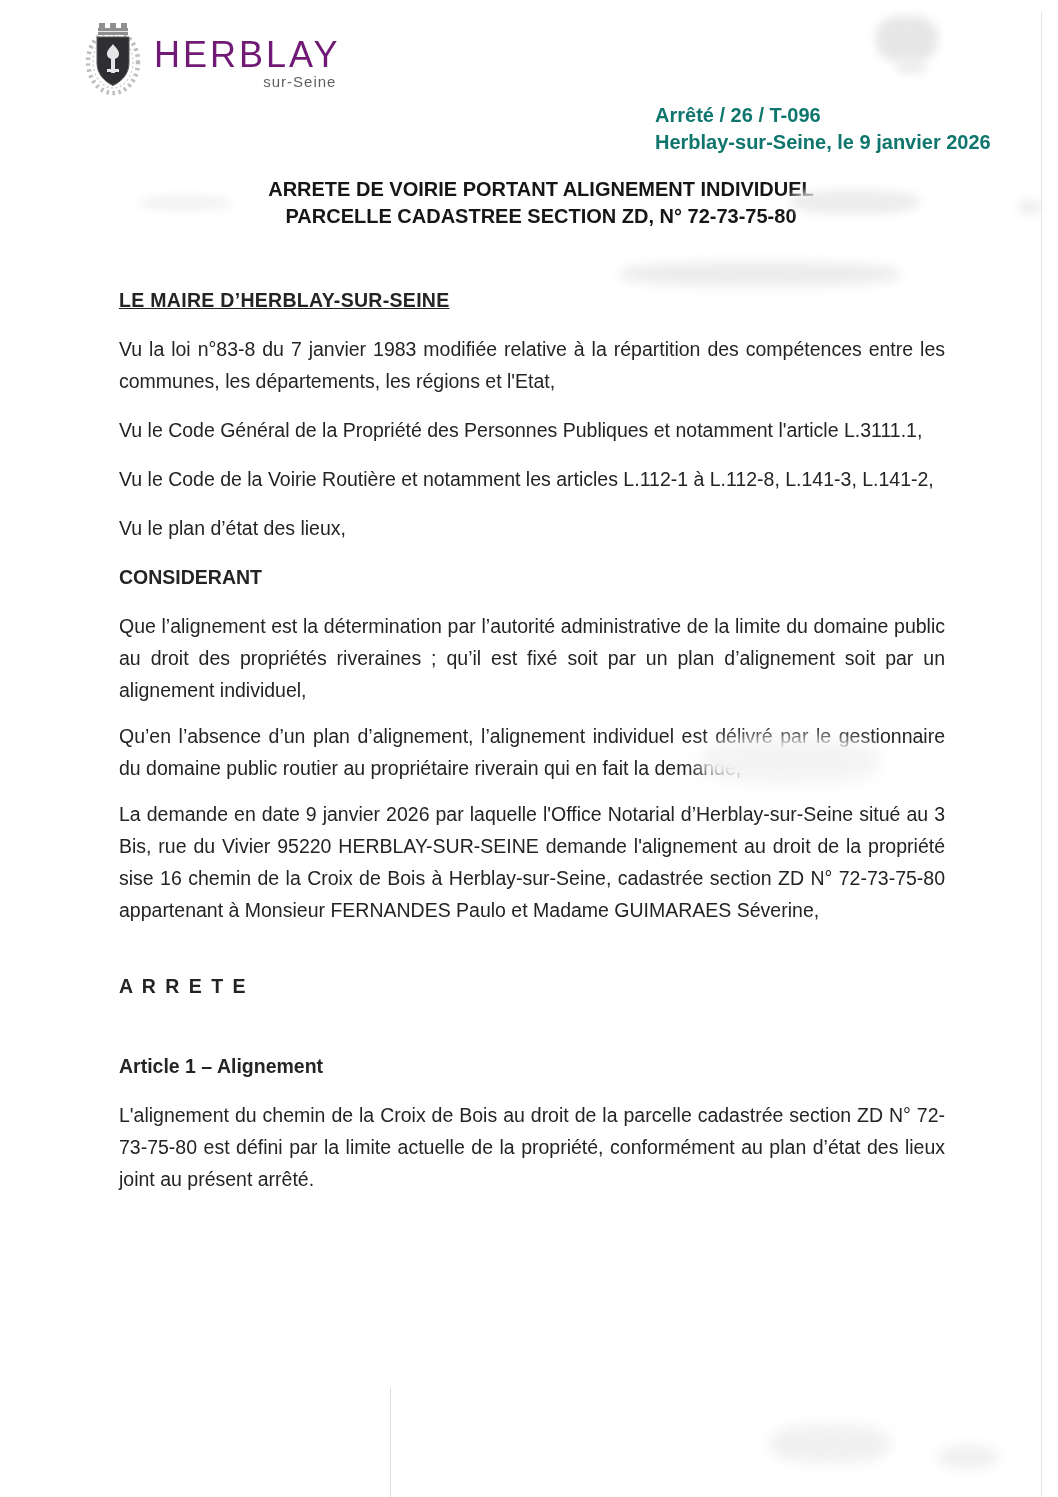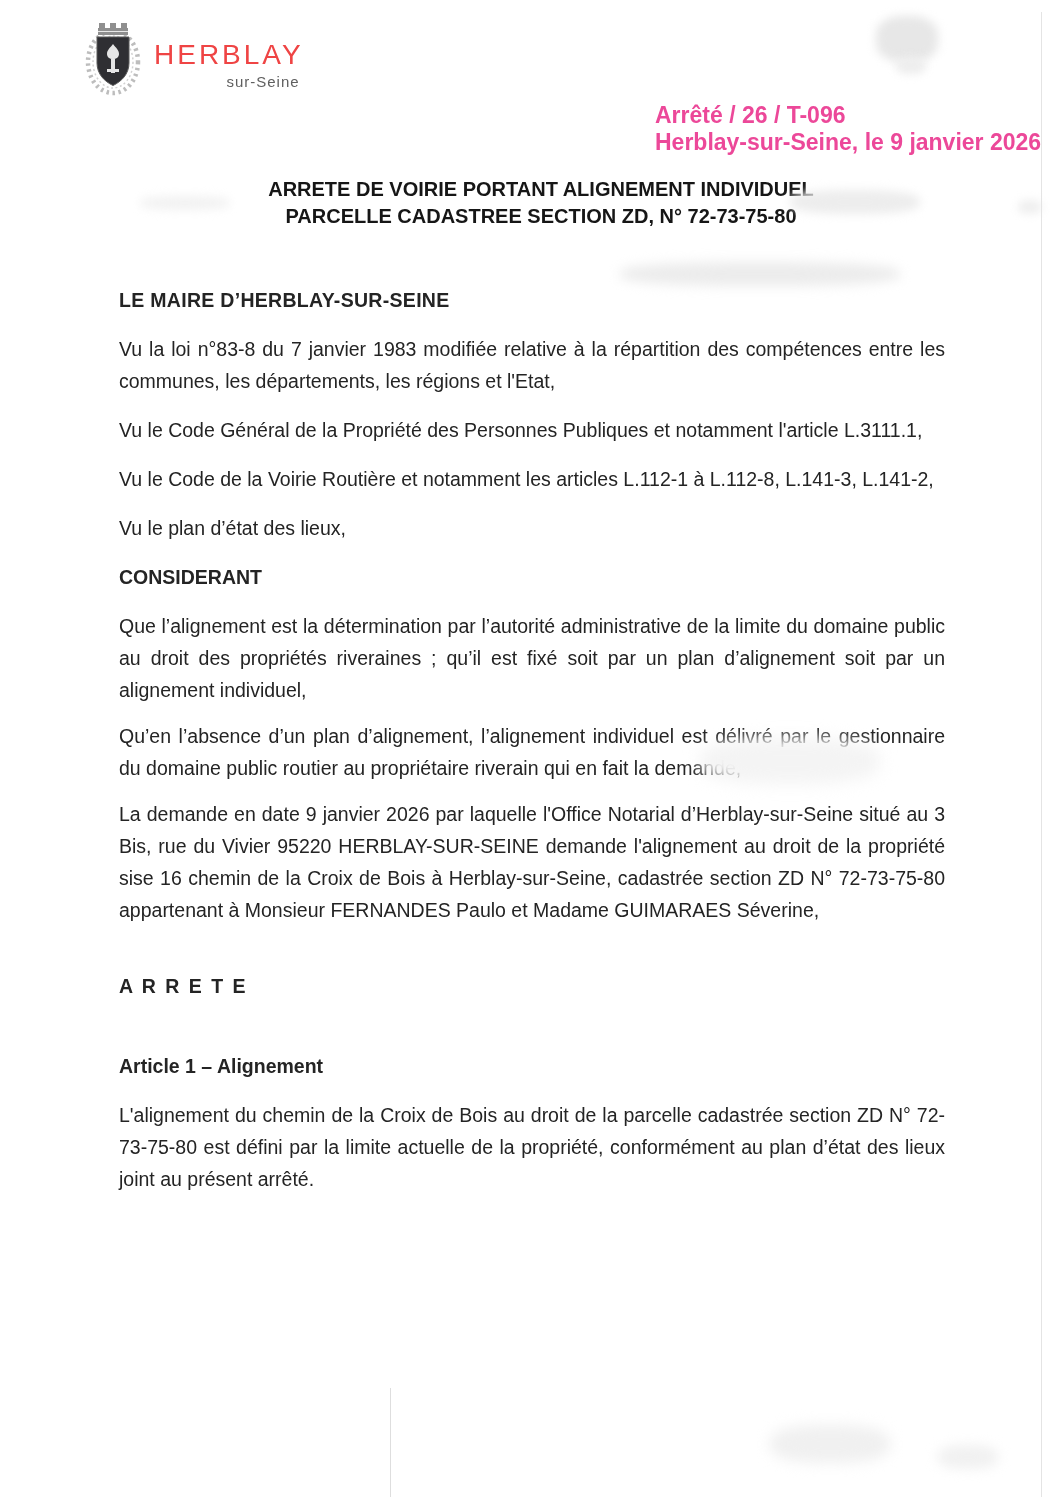--- a/index.html
+++ b/index.html
@@ -11,47 +11,47 @@
     background:#ffffff;
     font-family:"Liberation Sans", sans-serif;
     color:#222222;
     overflow:hidden;
   }
   
   .logo { position:absolute; left:84px; top:22px; display:flex; align-items:flex-start; }
   .crest { width:58px; height:80px; flex:0 0 auto; }
   .wordmark-block { margin-left:12px; margin-top:14px; }
   .wordmark {
-    font-size:28px; letter-spacing:3px; font-weight:500;
-    color:#ef4444; line-height:38px;
+    font-size:36px; letter-spacing:3px; font-weight:500;
+    color:#701a75; line-height:38px;
   }
   .logo-sub {
     font-size:15px; color:#5f5f5f; letter-spacing:1px;
     text-align:right; padding-right:4px; margin-top:-1px;
   }
   
   .ref-block {
     position:absolute; left:655px; top:102px;
-    font-size:23px; font-weight:700; color:#ec4899; line-height:27px;
+    font-size:20px; font-weight:700; color:#0f766e; line-height:27px;
     white-space:nowrap;
   }
   
   .title-block {
     position:absolute; left:0; right:0; top:176px;
     text-align:center; font-size:20px; font-weight:700;
     color:#161616; line-height:27px;padding-left:24px;
   }
   
   .body {
     position:absolute; left:119px; width:826px; top:284px;
     font-size:19.5px; line-height:32px; color:#242424;
   }
   .body p { text-align:justify; margin-bottom:17px; }
   .b { font-weight:400; }
-  .salutation { font-weight:700; letter-spacing:0.3px; }
+  .salutation { font-weight:700; letter-spacing:0.3px;text-decoration:underline; }
   .considerant { font-weight:700; margin-top:5px; }
   .p-tight { margin-bottom:14px !important; }
   .p-before-arrete { margin-bottom:28px !important; }
   .arrete-heading { font-weight:700; letter-spacing:2px; margin-bottom:48px !important;margin-top:44px; }
   .article-heading { font-weight:700; }
   
   .footer { position:absolute; left:84px; top:1390px; color:#8e8e8e; }
   .footer-heading-row { display:flex; align-items:center; }
   .footer-heading {
     font-size:14.5px; letter-spacing:5px; color:#8a8a8a; line-height:16px;

